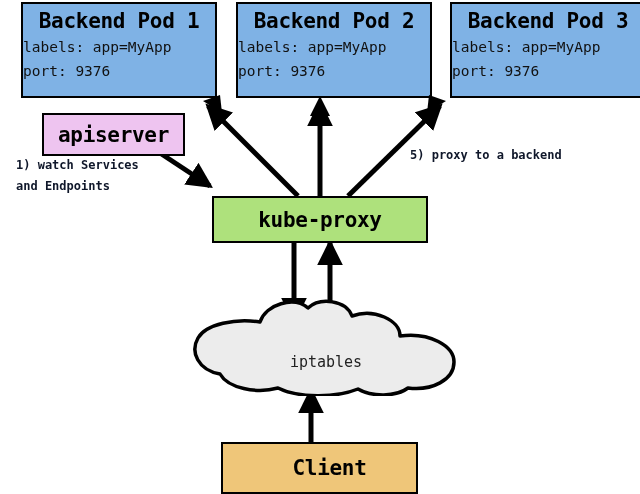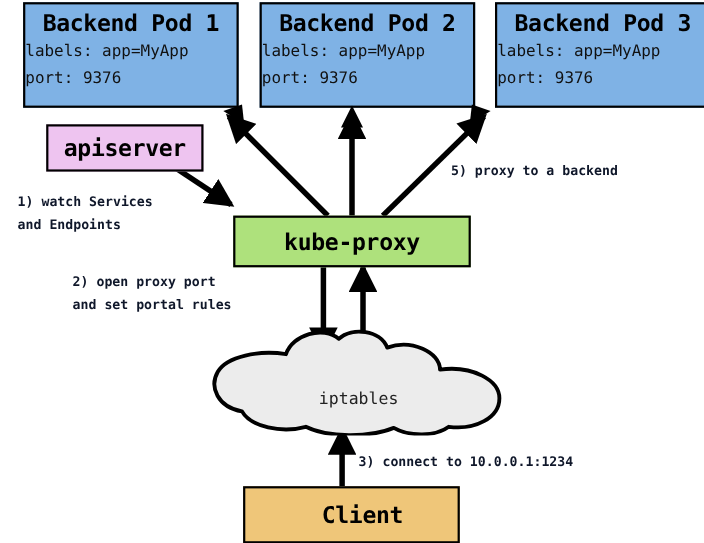--- a/index.html
+++ b/index.html
@@ -134,21 +134,21 @@
   .caption {
     position: absolute;
     font-family: "DejaVu Sans Mono", monospace;
     font-weight: bold;
     font-size: 12px;
     line-height: 21px;
     color: #0f172a;
     white-space: pre;
     z-index: 6;
   }
-  #cap1 { left: 16px;  top: 173px; }
+  #cap1 { left: 16px;  top: 155px; }
   #cap2 { left: 66px;  top: 246px; }
   #cap3 { left: 326px; top: 410px; }
   #cap4 { left: 352px; top: 246px; }
   #cap5 { left: 410px; top: 145px; }
 </style>
 </head>
 <body>
 
 <div id="canvas">
 
@@ -225,18 +225,15 @@
 
     <path d="M 203 101 L 222 113 L 220 95 Z" fill="#000000"></path>
 
     <path d="M 320 96 L 330 116 L 310 116 Z" fill="#000000"></path>
 
     <path d="M 446 101 L 427 113 L 429 95 Z" fill="#000000"></path>
   </svg>
 
   <div class="caption" id="cap1">1) watch Services
 and Endpoints</div>
-  <div class="caption" id="cap2">2) open proxy port
-and set portal rules</div>
-  <div class="caption" id="cap3">3) connect to 10.0.0.1:1234</div>
   <div class="caption" id="cap5">5) proxy to a backend</div>
 
 </div>
 
 </body></html>

